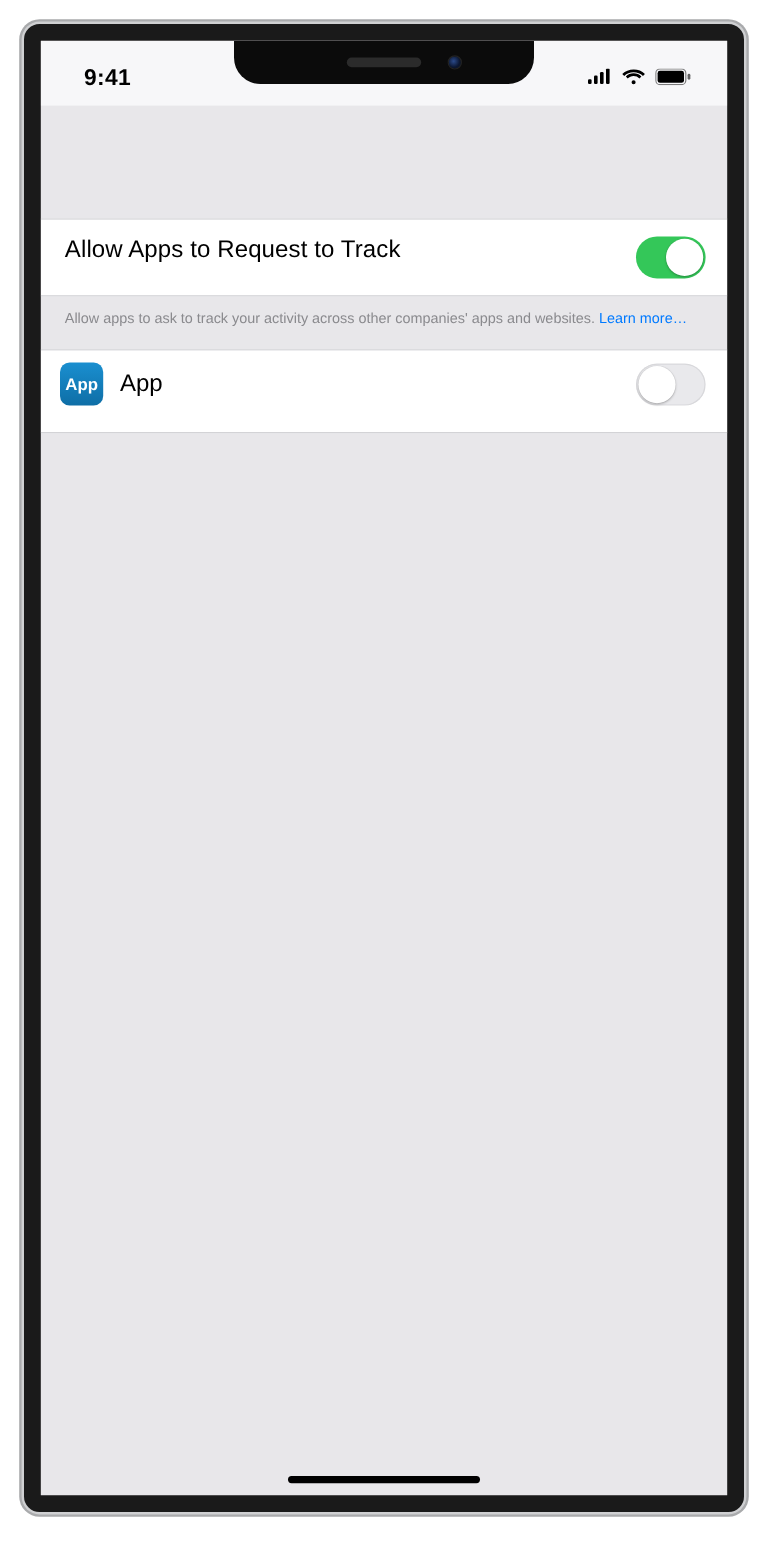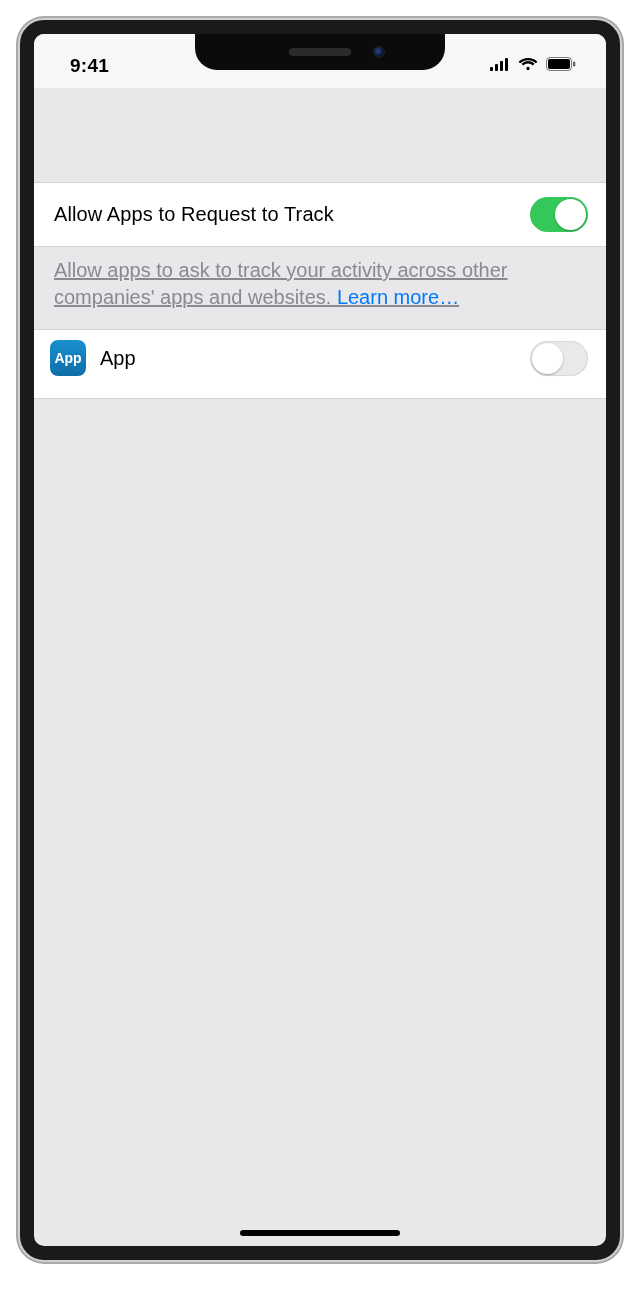--- a/index.html
+++ b/index.html
@@ -10,21 +10,21 @@
       justify-content: center;
       align-items: flex-start;
       padding: 20px 0;
       -webkit-font-smoothing: antialiased;
     }
     .phone {
       width: 600px;
       height: 1240px;
       background: #e8e7ea;
       border: 14px solid #1a1a1a;
-      border-radius: 24px;
+      border-radius: 13px;
       box-shadow: 0 0 0 2px #cfd0d2, 0 0 0 4px #a9aaac;
       overflow: hidden;
       position: relative;
     }
     
     .notch {
       position: absolute;
       top: 0;
       left: 50%;
       transform: translateX(-50%);
@@ -120,21 +120,21 @@
       bottom: 0;
       overflow: hidden;
     }
     .section-spacer { height: 38px; }
     .cell {
       background: #fff;
       border-top: 1px solid #d3d3d6;
       border-bottom: 1px solid #d3d3d6;
       padding: 14px 18px 14px 20px;
       display: flex;
-      align-items: center;
+      align-items: flex-start;
       justify-content: space-between;
     }
     .cell-label {
       font-size: 20px;
       color: #000;
       letter-spacing: 0.1px;
     }
     
     .switch {
       width: 58px;
@@ -152,24 +152,23 @@
       background: #fff;
       box-shadow: 0 1px 2px rgba(0,0,0,0.25), 0 0 0 0.5px rgba(0,0,0,0.06);
     }
     .switch.on  { background: #34c759; }
     .switch.on .knob { right: 2px; }
     .switch.off { background: #e9e9ec; box-shadow: inset 0 0 0 1px #d8d8db; }
     .switch.off .knob { left: 2px; }
     
     .section-footer {
       padding: 10px 20px 18px 20px;
-      font-size: 20px;
+      font-size: 12px;
       color: #8a8a8e;
       line-height: 1.35;
-      text-decoration: underline;
     }
     .section-footer .link {
       color: #007aff;
     }
     
     .app-cell {
       background: #fff;
       border-top: 1px solid #d3d3d6;
       border-bottom: 1px solid #d3d3d6;
       padding: 10px 18px 22px 16px;

